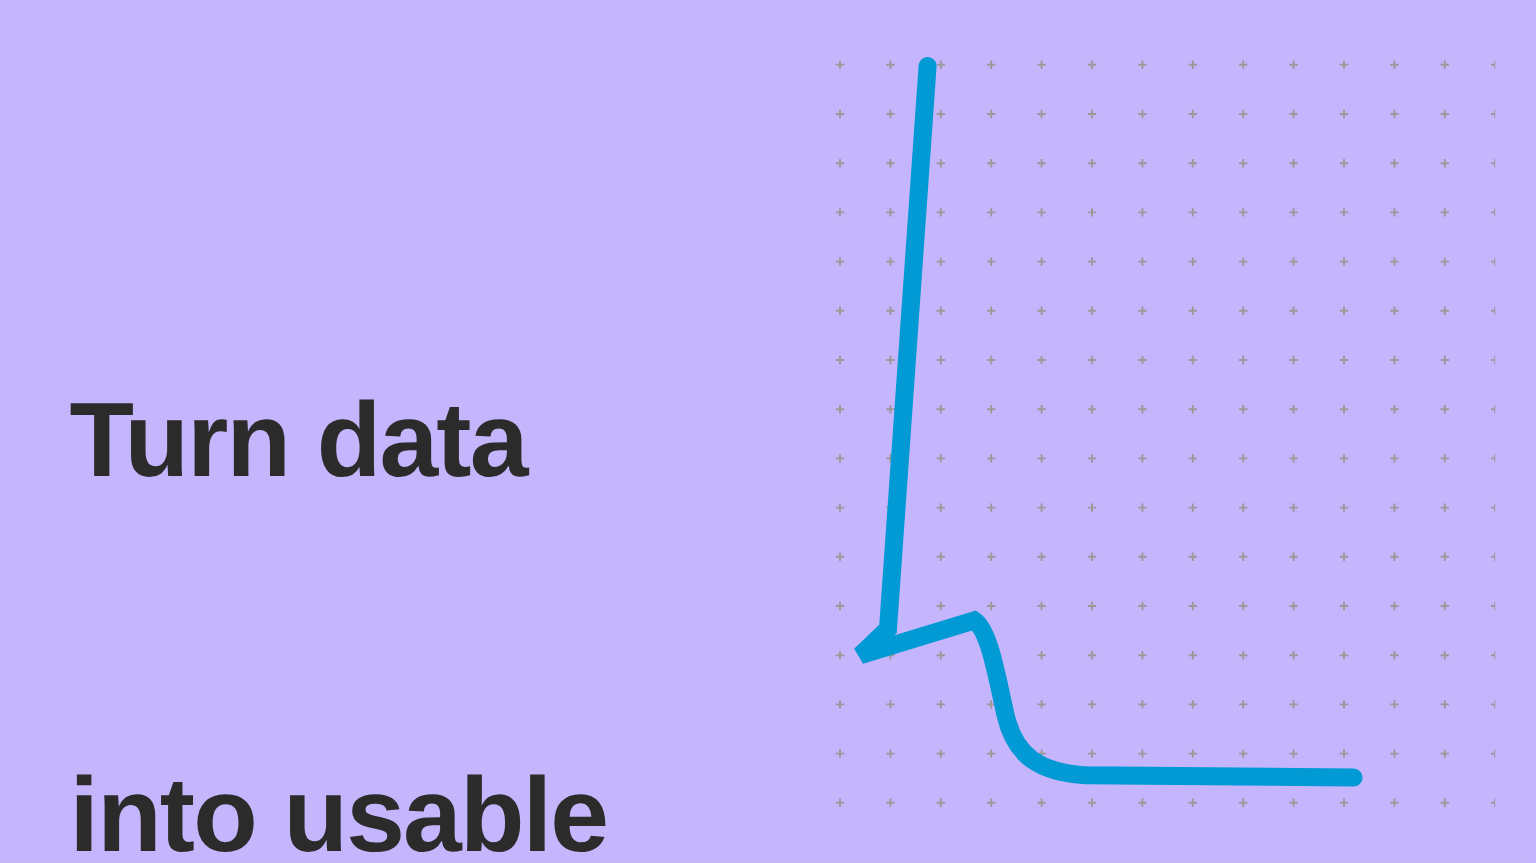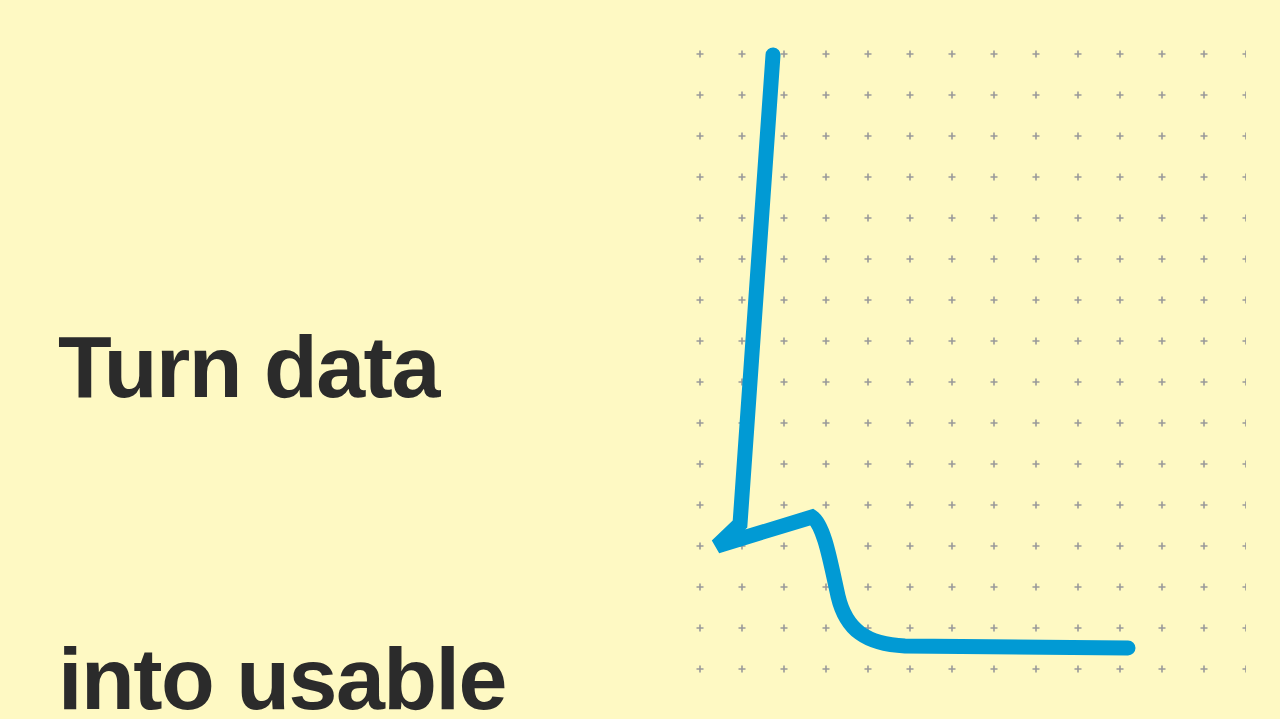--- a/index.html
+++ b/index.html
@@ -57,21 +57,21 @@
     left: 0;
     top: 0;
     width: 1280px;
     height: 719px;
     pointer-events: none;
   }
 </style>
 </head>
 <body style="background: rgb(212, 212, 210);">
 
-<div class="slide" style="background: #fef9c3;">
+<div class="slide" style="background: #c4b5fd;">
 
   <h1 class="headline" style="color: rgb(43, 43, 43);">
     <span class="ln">Turn data</span>
     <span class="ln">into usable</span>
     
   </h1>
 
   <div class="grid-panel">
     <svg class="grid-svg" id="grid-svg" width="560" height="660" viewBox="0 0 560 660">
         <path d="M 10.5 24 L 17.5 24 M 14 20.5 L 14 27.5 M 52.5 24 L 59.5 24 M 56 20.5 L 56 27.5 M 94.5 24 L 101.5 24 M 98 20.5 L 98 27.5 M 136.5 24 L 143.5 24 M 140 20.5 L 140 27.5 M 178.5 24 L 185.5 24 M 182 20.5 L 182 27.5 M 220.5 24 L 227.5 24 M 224 20.5 L 224 27.5 M 262.5 24 L 269.5 24 M 266 20.5 L 266 27.5 M 304.5 24 L 311.5 24 M 308 20.5 L 308 27.5 M 346.5 24 L 353.5 24 M 350 20.5 L 350 27.5 M 388.5 24 L 395.5 24 M 392 20.5 L 392 27.5 M 430.5 24 L 437.5 24 M 434 20.5 L 434 27.5 M 472.5 24 L 479.5 24 M 476 20.5 L 476 27.5 M 514.5 24 L 521.5 24 M 518 20.5 L 518 27.5 M 556.5 24 L 563.5 24 M 560 20.5 L 560 27.5 M 10.5 65 L 17.5 65 M 14 61.5 L 14 68.5 M 52.5 65 L 59.5 65 M 56 61.5 L 56 68.5 M 94.5 65 L 101.5 65 M 98 61.5 L 98 68.5 M 136.5 65 L 143.5 65 M 140 61.5 L 140 68.5 M 178.5 65 L 185.5 65 M 182 61.5 L 182 68.5 M 220.5 65 L 227.5 65 M 224 61.5 L 224 68.5 M 262.5 65 L 269.5 65 M 266 61.5 L 266 68.5 M 304.5 65 L 311.5 65 M 308 61.5 L 308 68.5 M 346.5 65 L 353.5 65 M 350 61.5 L 350 68.5 M 388.5 65 L 395.5 65 M 392 61.5 L 392 68.5 M 430.5 65 L 437.5 65 M 434 61.5 L 434 68.5 M 472.5 65 L 479.5 65 M 476 61.5 L 476 68.5 M 514.5 65 L 521.5 65 M 518 61.5 L 518 68.5 M 556.5 65 L 563.5 65 M 560 61.5 L 560 68.5 M 10.5 106 L 17.5 106 M 14 102.5 L 14 109.5 M 52.5 106 L 59.5 106 M 56 102.5 L 56 109.5 M 94.5 106 L 101.5 106 M 98 102.5 L 98 109.5 M 136.5 106 L 143.5 106 M 140 102.5 L 140 109.5 M 178.5 106 L 185.5 106 M 182 102.5 L 182 109.5 M 220.5 106 L 227.5 106 M 224 102.5 L 224 109.5 M 262.5 106 L 269.5 106 M 266 102.5 L 266 109.5 M 304.5 106 L 311.5 106 M 308 102.5 L 308 109.5 M 346.5 106 L 353.5 106 M 350 102.5 L 350 109.5 M 388.5 106 L 395.5 106 M 392 102.5 L 392 109.5 M 430.5 106 L 437.5 106 M 434 102.5 L 434 109.5 M 472.5 106 L 479.5 106 M 476 102.5 L 476 109.5 M 514.5 106 L 521.5 106 M 518 102.5 L 518 109.5 M 556.5 106 L 563.5 106 M 560 102.5 L 560 109.5 M 10.5 147 L 17.5 147 M 14 143.5 L 14 150.5 M 52.5 147 L 59.5 147 M 56 143.5 L 56 150.5 M 94.5 147 L 101.5 147 M 98 143.5 L 98 150.5 M 136.5 147 L 143.5 147 M 140 143.5 L 140 150.5 M 178.5 147 L 185.5 147 M 182 143.5 L 182 150.5 M 220.5 147 L 227.5 147 M 224 143.5 L 224 150.5 M 262.5 147 L 269.5 147 M 266 143.5 L 266 150.5 M 304.5 147 L 311.5 147 M 308 143.5 L 308 150.5 M 346.5 147 L 353.5 147 M 350 143.5 L 350 150.5 M 388.5 147 L 395.5 147 M 392 143.5 L 392 150.5 M 430.5 147 L 437.5 147 M 434 143.5 L 434 150.5 M 472.5 147 L 479.5 147 M 476 143.5 L 476 150.5 M 514.5 147 L 521.5 147 M 518 143.5 L 518 150.5 M 556.5 147 L 563.5 147 M 560 143.5 L 560 150.5 M 10.5 188 L 17.5 188 M 14 184.5 L 14 191.5 M 52.5 188 L 59.5 188 M 56 184.5 L 56 191.5 M 94.5 188 L 101.5 188 M 98 184.5 L 98 191.5 M 136.5 188 L 143.5 188 M 140 184.5 L 140 191.5 M 178.5 188 L 185.5 188 M 182 184.5 L 182 191.5 M 220.5 188 L 227.5 188 M 224 184.5 L 224 191.5 M 262.5 188 L 269.5 188 M 266 184.5 L 266 191.5 M 304.5 188 L 311.5 188 M 308 184.5 L 308 191.5 M 346.5 188 L 353.5 188 M 350 184.5 L 350 191.5 M 388.5 188 L 395.5 188 M 392 184.5 L 392 191.5 M 430.5 188 L 437.5 188 M 434 184.5 L 434 191.5 M 472.5 188 L 479.5 188 M 476 184.5 L 476 191.5 M 514.5 188 L 521.5 188 M 518 184.5 L 518 191.5 M 556.5 188 L 563.5 188 M 560 184.5 L 560 191.5 M 10.5 229 L 17.5 229 M 14 225.5 L 14 232.5 M 52.5 229 L 59.5 229 M 56 225.5 L 56 232.5 M 94.5 229 L 101.5 229 M 98 225.5 L 98 232.5 M 136.5 229 L 143.5 229 M 140 225.5 L 140 232.5 M 178.5 229 L 185.5 229 M 182 225.5 L 182 232.5 M 220.5 229 L 227.5 229 M 224 225.5 L 224 232.5 M 262.5 229 L 269.5 229 M 266 225.5 L 266 232.5 M 304.5 229 L 311.5 229 M 308 225.5 L 308 232.5 M 346.5 229 L 353.5 229 M 350 225.5 L 350 232.5 M 388.5 229 L 395.5 229 M 392 225.5 L 392 232.5 M 430.5 229 L 437.5 229 M 434 225.5 L 434 232.5 M 472.5 229 L 479.5 229 M 476 225.5 L 476 232.5 M 514.5 229 L 521.5 229 M 518 225.5 L 518 232.5 M 556.5 229 L 563.5 229 M 560 225.5 L 560 232.5 M 10.5 270 L 17.5 270 M 14 266.5 L 14 273.5 M 52.5 270 L 59.5 270 M 56 266.5 L 56 273.5 M 94.5 270 L 101.5 270 M 98 266.5 L 98 273.5 M 136.5 270 L 143.5 270 M 140 266.5 L 140 273.5 M 178.5 270 L 185.5 270 M 182 266.5 L 182 273.5 M 220.5 270 L 227.5 270 M 224 266.5 L 224 273.5 M 262.5 270 L 269.5 270 M 266 266.5 L 266 273.5 M 304.5 270 L 311.5 270 M 308 266.5 L 308 273.5 M 346.5 270 L 353.5 270 M 350 266.5 L 350 273.5 M 388.5 270 L 395.5 270 M 392 266.5 L 392 273.5 M 430.5 270 L 437.5 270 M 434 266.5 L 434 273.5 M 472.5 270 L 479.5 270 M 476 266.5 L 476 273.5 M 514.5 270 L 521.5 270 M 518 266.5 L 518 273.5 M 556.5 270 L 563.5 270 M 560 266.5 L 560 273.5 M 10.5 311 L 17.5 311 M 14 307.5 L 14 314.5 M 52.5 311 L 59.5 311 M 56 307.5 L 56 314.5 M 94.5 311 L 101.5 311 M 98 307.5 L 98 314.5 M 136.5 311 L 143.5 311 M 140 307.5 L 140 314.5 M 178.5 311 L 185.5 311 M 182 307.5 L 182 314.5 M 220.5 311 L 227.5 311 M 224 307.5 L 224 314.5 M 262.5 311 L 269.5 311 M 266 307.5 L 266 314.5 M 304.5 311 L 311.5 311 M 308 307.5 L 308 314.5 M 346.5 311 L 353.5 311 M 350 307.5 L 350 314.5 M 388.5 311 L 395.5 311 M 392 307.5 L 392 314.5 M 430.5 311 L 437.5 311 M 434 307.5 L 434 314.5 M 472.5 311 L 479.5 311 M 476 307.5 L 476 314.5 M 514.5 311 L 521.5 311 M 518 307.5 L 518 314.5 M 556.5 311 L 563.5 311 M 560 307.5 L 560 314.5 M 10.5 352 L 17.5 352 M 14 348.5 L 14 355.5 M 52.5 352 L 59.5 352 M 56 348.5 L 56 355.5 M 94.5 352 L 101.5 352 M 98 348.5 L 98 355.5 M 136.5 352 L 143.5 352 M 140 348.5 L 140 355.5 M 178.5 352 L 185.5 352 M 182 348.5 L 182 355.5 M 220.5 352 L 227.5 352 M 224 348.5 L 224 355.5 M 262.5 352 L 269.5 352 M 266 348.5 L 266 355.5 M 304.5 352 L 311.5 352 M 308 348.5 L 308 355.5 M 346.5 352 L 353.5 352 M 350 348.5 L 350 355.5 M 388.5 352 L 395.5 352 M 392 348.5 L 392 355.5 M 430.5 352 L 437.5 352 M 434 348.5 L 434 355.5 M 472.5 352 L 479.5 352 M 476 348.5 L 476 355.5 M 514.5 352 L 521.5 352 M 518 348.5 L 518 355.5 M 556.5 352 L 563.5 352 M 560 348.5 L 560 355.5 M 10.5 393 L 17.5 393 M 14 389.5 L 14 396.5 M 52.5 393 L 59.5 393 M 56 389.5 L 56 396.5 M 94.5 393 L 101.5 393 M 98 389.5 L 98 396.5 M 136.5 393 L 143.5 393 M 140 389.5 L 140 396.5 M 178.5 393 L 185.5 393 M 182 389.5 L 182 396.5 M 220.5 393 L 227.5 393 M 224 389.5 L 224 396.5 M 262.5 393 L 269.5 393 M 266 389.5 L 266 396.5 M 304.5 393 L 311.5 393 M 308 389.5 L 308 396.5 M 346.5 393 L 353.5 393 M 350 389.5 L 350 396.5 M 388.5 393 L 395.5 393 M 392 389.5 L 392 396.5 M 430.5 393 L 437.5 393 M 434 389.5 L 434 396.5 M 472.5 393 L 479.5 393 M 476 389.5 L 476 396.5 M 514.5 393 L 521.5 393 M 518 389.5 L 518 396.5 M 556.5 393 L 563.5 393 M 560 389.5 L 560 396.5 M 10.5 434 L 17.5 434 M 14 430.5 L 14 437.5 M 52.5 434 L 59.5 434 M 56 430.5 L 56 437.5 M 94.5 434 L 101.5 434 M 98 430.5 L 98 437.5 M 136.5 434 L 143.5 434 M 140 430.5 L 140 437.5 M 178.5 434 L 185.5 434 M 182 430.5 L 182 437.5 M 220.5 434 L 227.5 434 M 224 430.5 L 224 437.5 M 262.5 434 L 269.5 434 M 266 430.5 L 266 437.5 M 304.5 434 L 311.5 434 M 308 430.5 L 308 437.5 M 346.5 434 L 353.5 434 M 350 430.5 L 350 437.5 M 388.5 434 L 395.5 434 M 392 430.5 L 392 437.5 M 430.5 434 L 437.5 434 M 434 430.5 L 434 437.5 M 472.5 434 L 479.5 434 M 476 430.5 L 476 437.5 M 514.5 434 L 521.5 434 M 518 430.5 L 518 437.5 M 556.5 434 L 563.5 434 M 560 430.5 L 560 437.5 M 10.5 475 L 17.5 475 M 14 471.5 L 14 478.5 M 52.5 475 L 59.5 475 M 56 471.5 L 56 478.5 M 94.5 475 L 101.5 475 M 98 471.5 L 98 478.5 M 136.5 475 L 143.5 475 M 140 471.5 L 140 478.5 M 178.5 475 L 185.5 475 M 182 471.5 L 182 478.5 M 220.5 475 L 227.5 475 M 224 471.5 L 224 478.5 M 262.5 475 L 269.5 475 M 266 471.5 L 266 478.5 M 304.5 475 L 311.5 475 M 308 471.5 L 308 478.5 M 346.5 475 L 353.5 475 M 350 471.5 L 350 478.5 M 388.5 475 L 395.5 475 M 392 471.5 L 392 478.5 M 430.5 475 L 437.5 475 M 434 471.5 L 434 478.5 M 472.5 475 L 479.5 475 M 476 471.5 L 476 478.5 M 514.5 475 L 521.5 475 M 518 471.5 L 518 478.5 M 556.5 475 L 563.5 475 M 560 471.5 L 560 478.5 M 10.5 516 L 17.5 516 M 14 512.5 L 14 519.5 M 52.5 516 L 59.5 516 M 56 512.5 L 56 519.5 M 94.5 516 L 101.5 516 M 98 512.5 L 98 519.5 M 136.5 516 L 143.5 516 M 140 512.5 L 140 519.5 M 178.5 516 L 185.5 516 M 182 512.5 L 182 519.5 M 220.5 516 L 227.5 516 M 224 512.5 L 224 519.5 M 262.5 516 L 269.5 516 M 266 512.5 L 266 519.5 M 304.5 516 L 311.5 516 M 308 512.5 L 308 519.5 M 346.5 516 L 353.5 516 M 350 512.5 L 350 519.5 M 388.5 516 L 395.5 516 M 392 512.5 L 392 519.5 M 430.5 516 L 437.5 516 M 434 512.5 L 434 519.5 M 472.5 516 L 479.5 516 M 476 512.5 L 476 519.5 M 514.5 516 L 521.5 516 M 518 512.5 L 518 519.5 M 556.5 516 L 563.5 516 M 560 512.5 L 560 519.5 M 10.5 557 L 17.5 557 M 14 553.5 L 14 560.5 M 52.5 557 L 59.5 557 M 56 553.5 L 56 560.5 M 94.5 557 L 101.5 557 M 98 553.5 L 98 560.5 M 136.5 557 L 143.5 557 M 140 553.5 L 140 560.5 M 178.5 557 L 185.5 557 M 182 553.5 L 182 560.5 M 220.5 557 L 227.5 557 M 224 553.5 L 224 560.5 M 262.5 557 L 269.5 557 M 266 553.5 L 266 560.5 M 304.5 557 L 311.5 557 M 308 553.5 L 308 560.5 M 346.5 557 L 353.5 557 M 350 553.5 L 350 560.5 M 388.5 557 L 395.5 557 M 392 553.5 L 392 560.5 M 430.5 557 L 437.5 557 M 434 553.5 L 434 560.5 M 472.5 557 L 479.5 557 M 476 553.5 L 476 560.5 M 514.5 557 L 521.5 557 M 518 553.5 L 518 560.5 M 556.5 557 L 563.5 557 M 560 553.5 L 560 560.5 M 10.5 598 L 17.5 598 M 14 594.5 L 14 601.5 M 52.5 598 L 59.5 598 M 56 594.5 L 56 601.5 M 94.5 598 L 101.5 598 M 98 594.5 L 98 601.5 M 136.5 598 L 143.5 598 M 140 594.5 L 140 601.5 M 178.5 598 L 185.5 598 M 182 594.5 L 182 601.5 M 220.5 598 L 227.5 598 M 224 594.5 L 224 601.5 M 262.5 598 L 269.5 598 M 266 594.5 L 266 601.5 M 304.5 598 L 311.5 598 M 308 594.5 L 308 601.5 M 346.5 598 L 353.5 598 M 350 594.5 L 350 601.5 M 388.5 598 L 395.5 598 M 392 594.5 L 392 601.5 M 430.5 598 L 437.5 598 M 434 594.5 L 434 601.5 M 472.5 598 L 479.5 598 M 476 594.5 L 476 601.5 M 514.5 598 L 521.5 598 M 518 594.5 L 518 601.5 M 556.5 598 L 563.5 598 M 560 594.5 L 560 601.5 M 10.5 639 L 17.5 639 M 14 635.5 L 14 642.5 M 52.5 639 L 59.5 639 M 56 635.5 L 56 642.5 M 94.5 639 L 101.5 639 M 98 635.5 L 98 642.5 M 136.5 639 L 143.5 639 M 140 635.5 L 140 642.5 M 178.5 639 L 185.5 639 M 182 635.5 L 182 642.5 M 220.5 639 L 227.5 639 M 224 635.5 L 224 642.5 M 262.5 639 L 269.5 639 M 266 635.5 L 266 642.5 M 304.5 639 L 311.5 639 M 308 635.5 L 308 642.5 M 346.5 639 L 353.5 639 M 350 635.5 L 350 642.5 M 388.5 639 L 395.5 639 M 392 635.5 L 392 642.5 M 430.5 639 L 437.5 639 M 434 635.5 L 434 642.5 M 472.5 639 L 479.5 639 M 476 635.5 L 476 642.5 M 514.5 639 L 521.5 639 M 518 635.5 L 518 642.5 M 556.5 639 L 563.5 639 M 560 635.5 L 560 642.5 " stroke="#9a9a9a" stroke-width="1.6" fill="none"></path>

